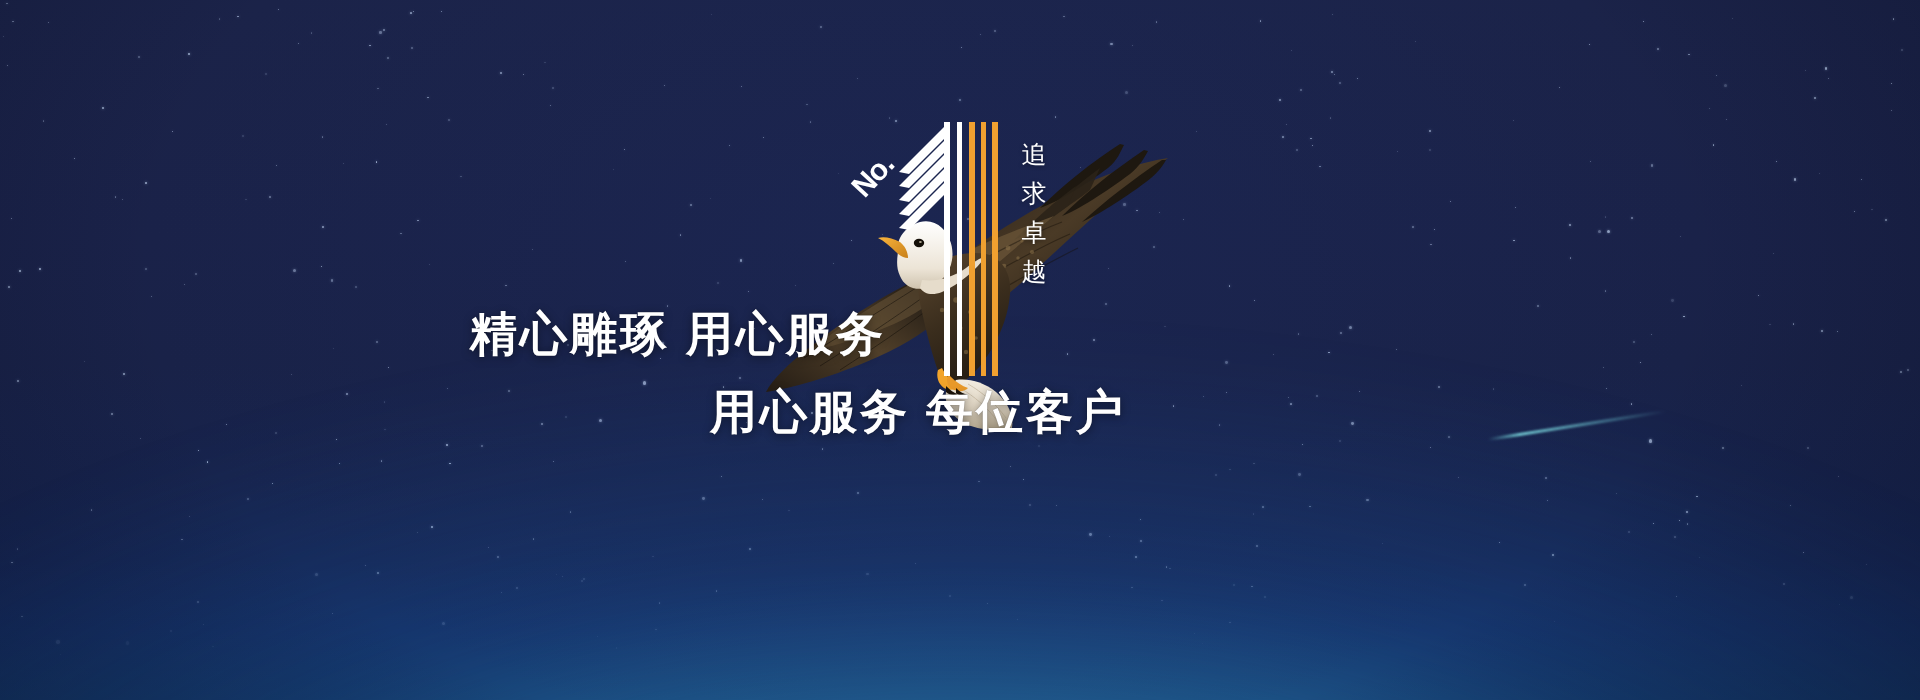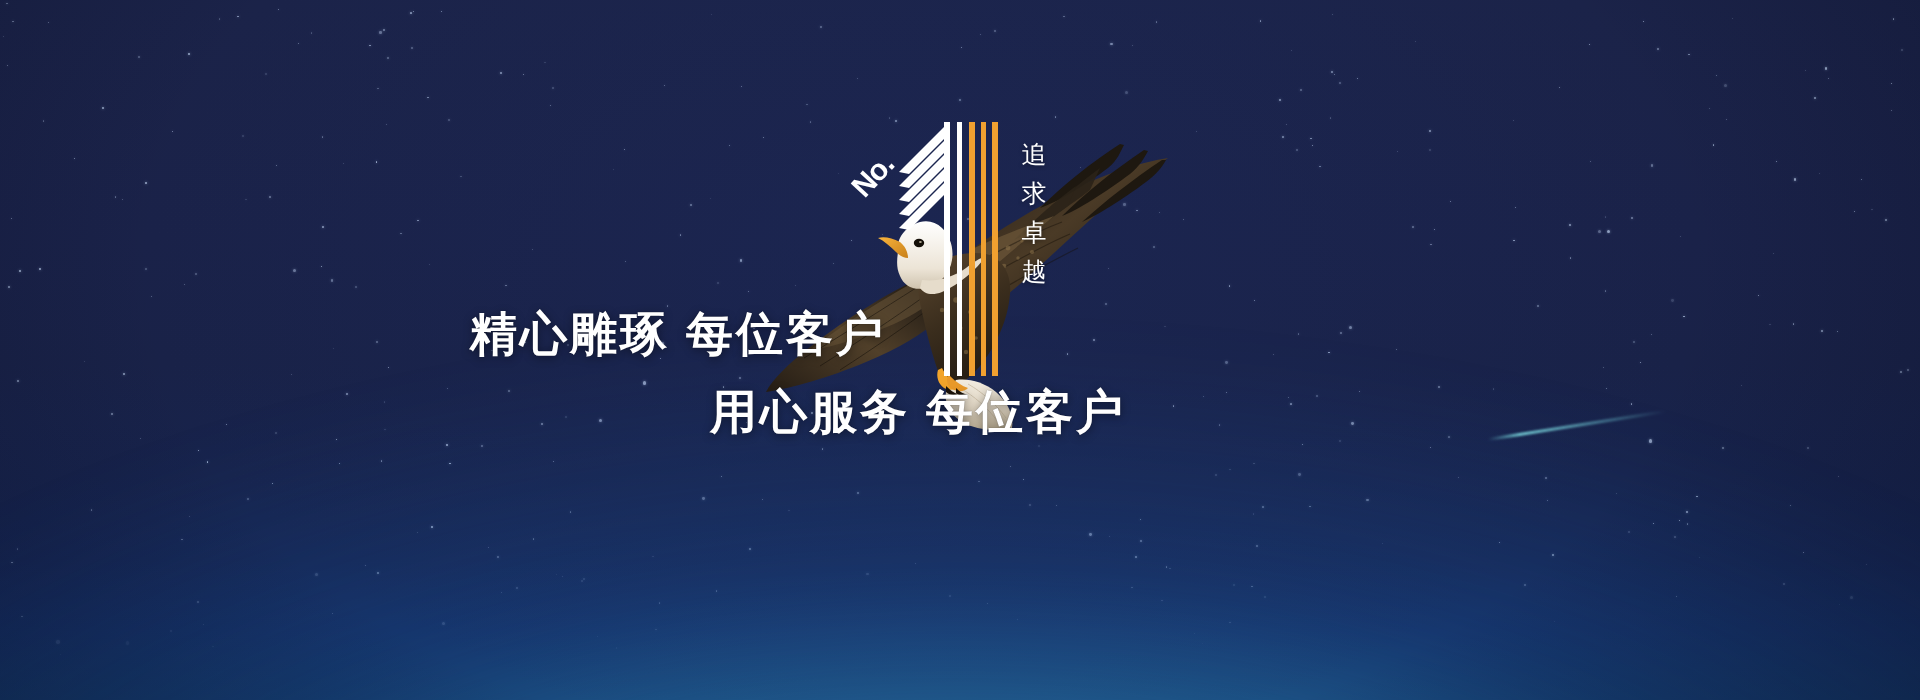--- a/index.html
+++ b/index.html
@@ -643,17 +643,17 @@
   </div>
 
   <div class="vslogan">
     <span>追</span>
     <span>求</span>
     <span>卓</span>
     <span>越</span>
   </div>
 
   <div class="headlines">
-    <div class="hl hl-1">精心雕琢 每位客户</div>
+    <div class="hl hl-1">精心雕琢 用心服务</div>
     <div class="hl hl-2">用心服务 每位客户</div>
   </div>
 
 </div>
 
 </body></html>

